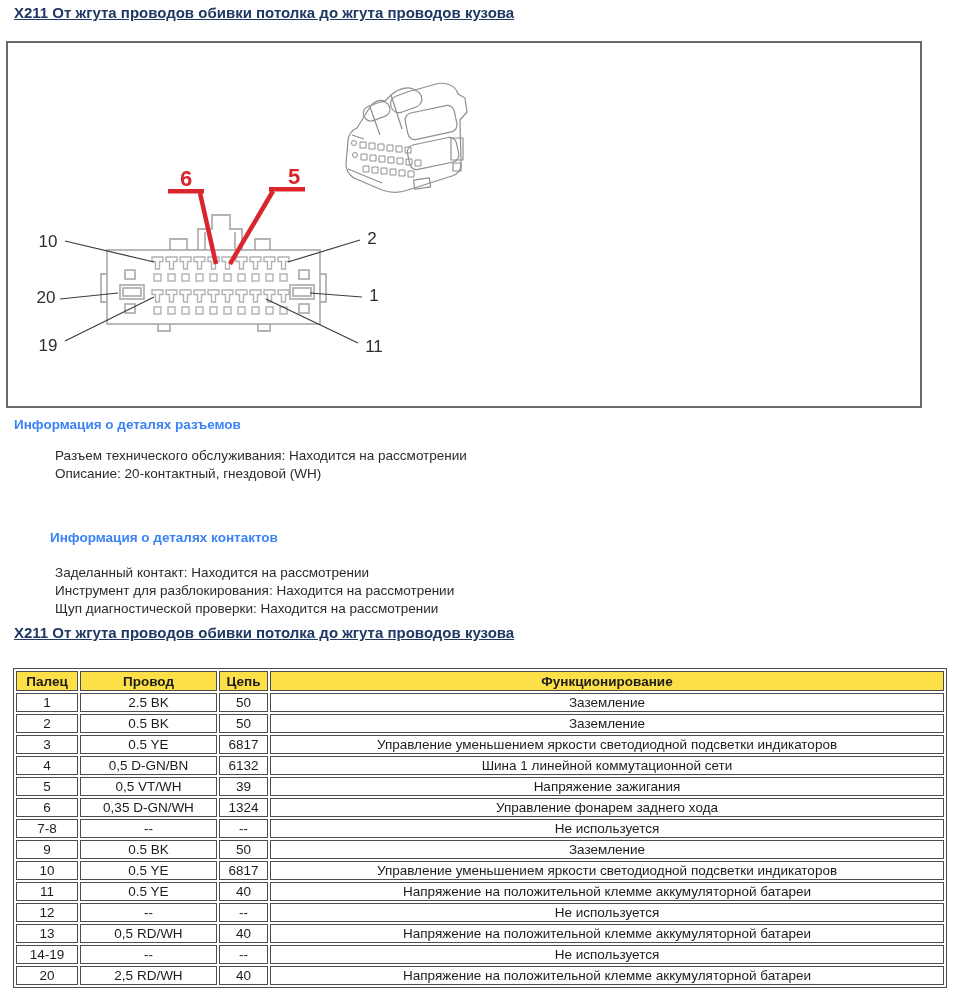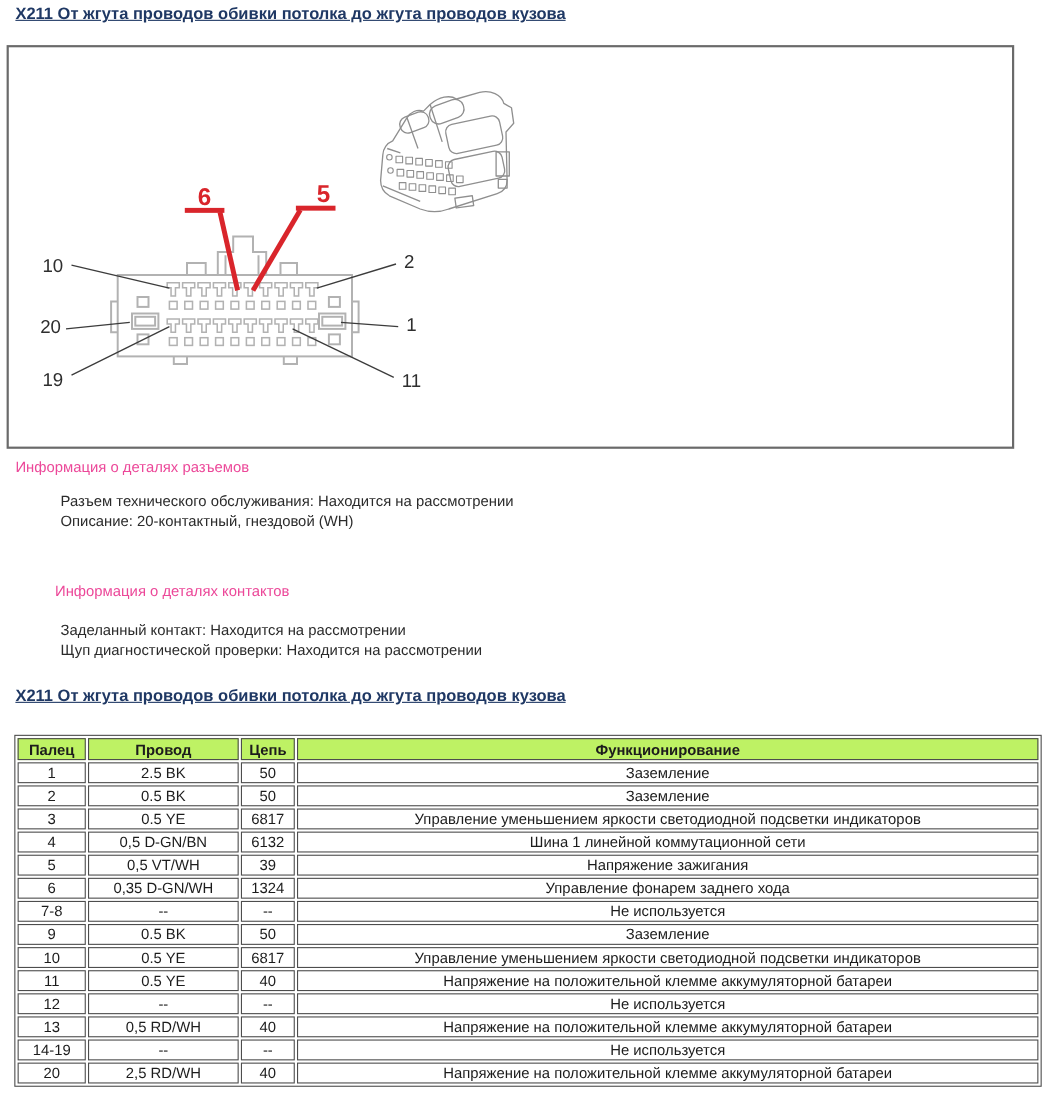--- a/index.html
+++ b/index.html
@@ -12,38 +12,38 @@
     position:absolute;left:14px;font-weight:bold;font-size:15px;
     color:#1F3864;text-decoration:underline;cursor:pointer;white-space:nowrap;
   }
   .title-top{top:4px;}
   .title-bottom{top:624px;}
   .diagram-box{
     position:absolute;left:6px;top:41px;width:912px;height:363px;
     border:2px solid #6a6a6a;background:#fff;
   }
   .section-heading{
-    position:absolute;left:14px;font-weight:normal;font-size:13.5px;color:#ec4899;
+    position:absolute;left:14px;font-weight:bold;font-size:13.5px;color:#3b82f6;
   }
   .h-connector{top:417px;}
   .h-terminal{top:530px;margin-left:36px;}
   .info-lines{position:absolute;left:55px;line-height:18px;color:#2b2b2b;}
   .lines-connector{top:447px;}
   .lines-terminal{top:564px;}
   table.pinout{
     position:absolute;left:13px;top:668px;width:934px;
     border-collapse:separate;border-spacing:2px;
     border:1px solid #4d4d4d;background:#fff;
     font-size:13.5px;color:#1c1c1c;
   }
   table.pinout th,table.pinout td{
     border:1px solid #4d4d4d;height:17px;padding:0 4px;line-height:17px;
     white-space:nowrap;overflow:hidden;
   }
-  table.pinout th{background:#bef264;font-weight:bold;text-align:center;height:18px;}
+  table.pinout th{background:#fde047;font-weight:bold;text-align:center;height:18px;}
   td.c-pin,td.c-wire,td.c-circuit{text-align:center;}
   td.c-func{text-align:center;}
   svg text{font-family:"Liberation Sans","DejaVu Sans",sans-serif;}
 </style>
 </head>
 <body>
 
 <a class="title-link title-top">X211 От жгута проводов обивки потолка до жгута проводов кузова</a>
 
 <div class="diagram-box">
@@ -171,20 +171,21 @@
 
 <div class="section-heading h-connector">Информация о деталях разъемов</div>
 <div class="info-lines lines-connector">
   <div>Разъем технического обслуживания: Находится на рассмотрении</div>
   <div>Описание: 20-контактный, гнездовой (WH)</div>
 </div>
 
 <div class="section-heading h-terminal">Информация о деталях контактов</div>
 <div class="info-lines lines-terminal">
   <div>Заделанный контакт: Находится на рассмотрении</div>
+  <div>Инструмент для разблокирования: Находится на рассмотрении</div>
   <div>Щуп диагностической проверки: Находится на рассмотрении</div>
 </div>
 
 <a class="title-link title-bottom">X211 От жгута проводов обивки потолка до жгута проводов кузова</a>
 
 <table class="pinout">
   <colgroup>
     <col style="width:62px">
       <col style="width:137px">
       <col style="width:49px">

